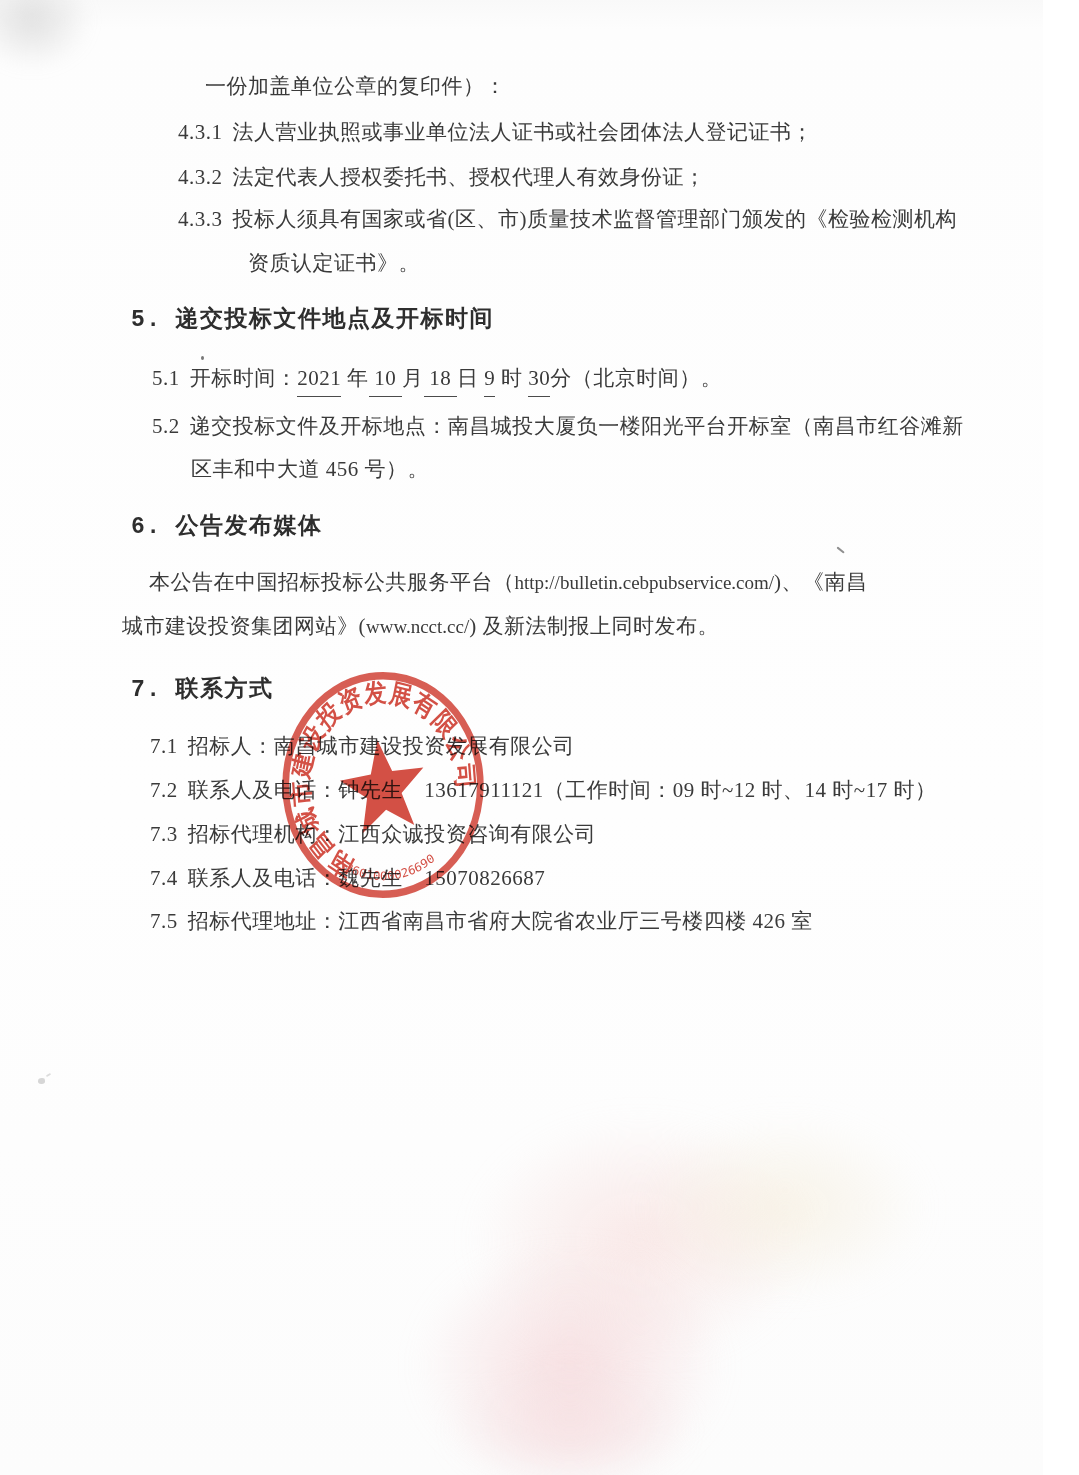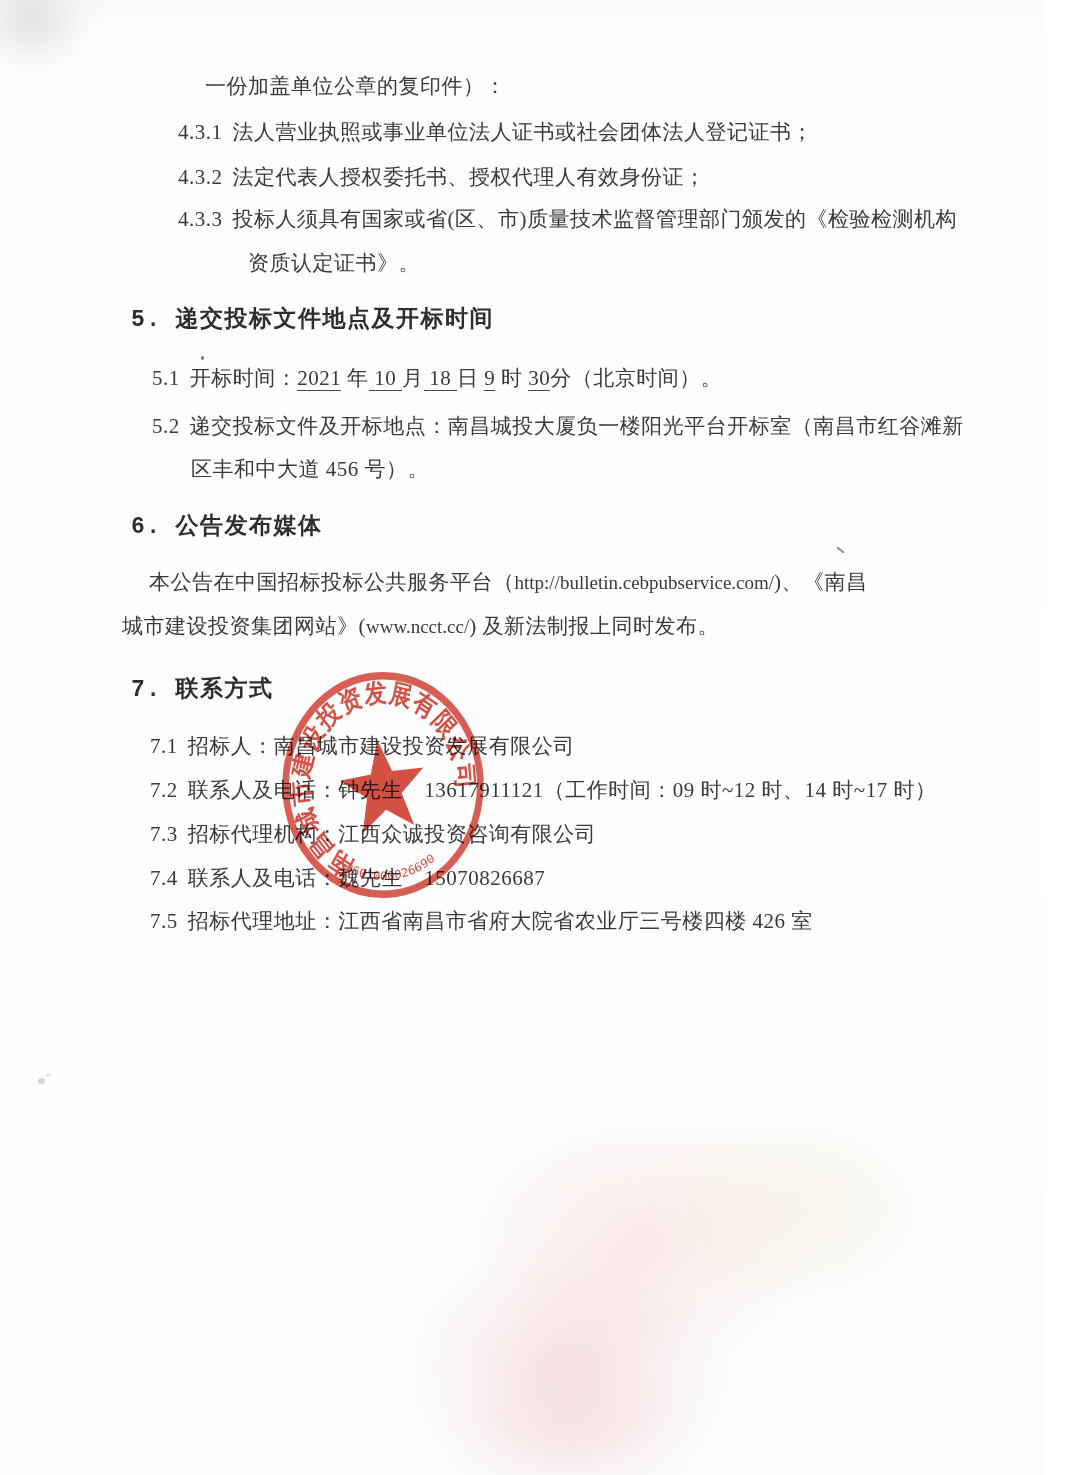--- a/index.html
+++ b/index.html
@@ -12,21 +12,21 @@
   }
   .line{position:absolute;white-space:nowrap;font-size:21px;letter-spacing:.5px;}
   .num{margin-right:10px;}
   .heading{
     position:absolute;white-space:nowrap;
     font-family:Liberation Mono, monospace;
     font-weight:700;font-size:23px;letter-spacing:1.5px;color:#2e2e2e;
   }
   .heading .num{margin-right:14px;}
   .mono{font-family:Liberation Serif, serif;font-size:19px;letter-spacing:0;}
-  .u{border-bottom:1.6px solid #4a4a4a;padding-bottom:0;}
+  .u{border-bottom:1.6px solid #4a4a4a;padding-bottom:6px;}
   .seal-svg{position:absolute;left:277px;top:666px;width:212px;height:238px;
     mix-blend-mode:multiply;opacity:.88;}
   .seal-svg .ink{stroke:var(--seal-color);}
   .seal-svg text{fill:var(--seal-color);}
   .seal-svg polygon{fill:var(--seal-color);}
   .blob{position:absolute;border-radius:50%;filter:blur(14px);pointer-events:none;}
   .b1{left:470px;top:1115px;width:340px;height:250px;
     background:radial-gradient(closest-side,rgba(246,216,214,.55),rgba(246,216,214,0));}
   .b2{left:415px;top:1245px;width:310px;height:240px;
     background:radial-gradient(closest-side,rgba(243,206,209,.62),rgba(243,206,209,0));}

